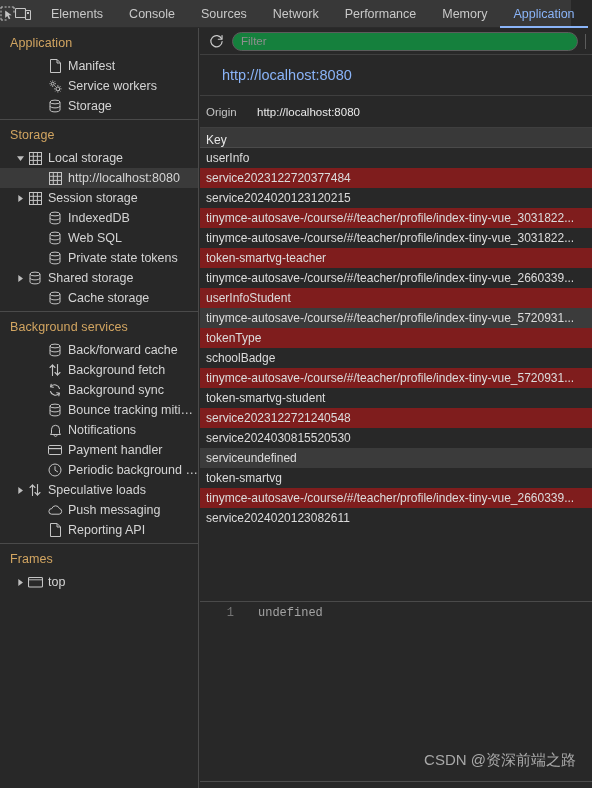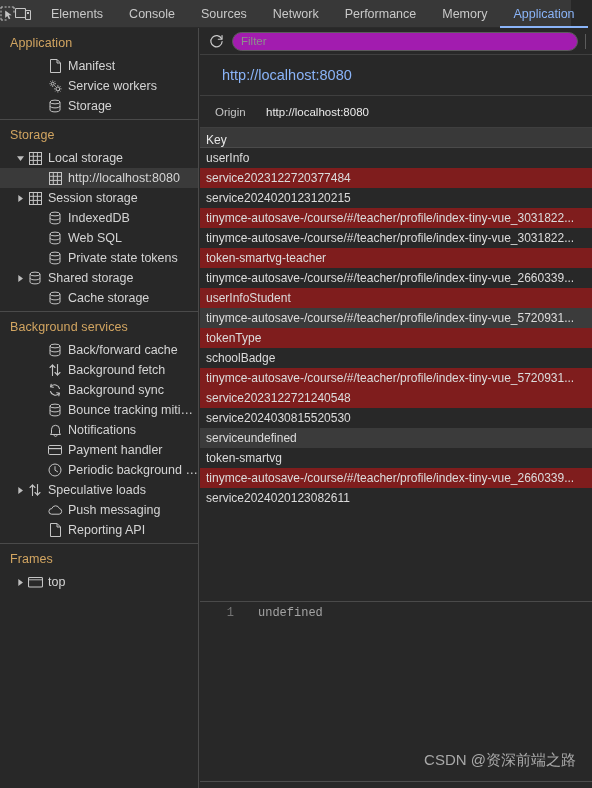--- a/index.html
+++ b/index.html
@@ -135,21 +135,21 @@
   .refresh-btn {
     width: 22px; height: 22px;
     display: flex; align-items: center; justify-content: center;
     cursor: pointer;
     flex: 0 0 22px;
   }
   .filter-input {
     flex: 1 1 auto;
     height: 19px;
     margin-left: 5px;
-    background: #a21caf;
+    background: #15803d;
     border: 1px solid #5c5c5c;
     border-radius: 10px;
     color: #d4d4d4;
     font-size: 11.5px;
     font-family: "Liberation Sans", sans-serif;
     padding: 0 8px;
     outline: none;
   }
   .filter-input::placeholder { color: #8e8e8e; }
   .filter-vsep {
@@ -171,21 +171,21 @@
     color: #8ab4f8;
   }
   .origin-row {
     height: 32px;
     display: flex;
     align-items: center;
     padding-left: 6px;
     border-bottom: 1px solid #3f3f3f;
     font-size: 11.5px;
   }
-  .origin-key { color: #c4c4c4; width: 44px; margin-left: 9px; }
+  .origin-key { color: #c4c4c4; width: 44px; }
   .origin-val { color: #eaeaea; margin-left: 7px; }
 
   
   .grid-wrap {
     height: 474px;
     background: #282828;
     border-bottom: 1px solid #4a4a4a;
     position: relative;
     overflow: hidden;
   }
@@ -612,20 +612,21 @@
           <div class="grid-row">service2024020123120215</div>
           <div class="grid-row alt">tinymce-autosave-/course/#/teacher/profile/index-tiny-vue_3031822...</div>
           <div class="grid-row">tinymce-autosave-/course/#/teacher/profile/index-tiny-vue_3031822...</div>
           <div class="grid-row alt">token-smartvg-teacher</div>
           <div class="grid-row">tinymce-autosave-/course/#/teacher/profile/index-tiny-vue_2660339...</div>
           <div class="grid-row alt">userInfoStudent</div>
           <div class="grid-row hl">tinymce-autosave-/course/#/teacher/profile/index-tiny-vue_5720931...</div>
           <div class="grid-row alt">tokenType</div>
           <div class="grid-row">schoolBadge</div>
           <div class="grid-row alt">tinymce-autosave-/course/#/teacher/profile/index-tiny-vue_5720931...</div>
+          <div class="grid-row">token-smartvg-student</div>
           <div class="grid-row alt">service2023122721240548</div>
           <div class="grid-row">service2024030815520530</div>
           <div class="grid-row hl">serviceundefined</div>
           <div class="grid-row">token-smartvg</div>
           <div class="grid-row alt">tinymce-autosave-/course/#/teacher/profile/index-tiny-vue_2660339...</div>
           <div class="grid-row">service2024020123082611</div>
         </div>
     </div>
 
     <div class="preview">

